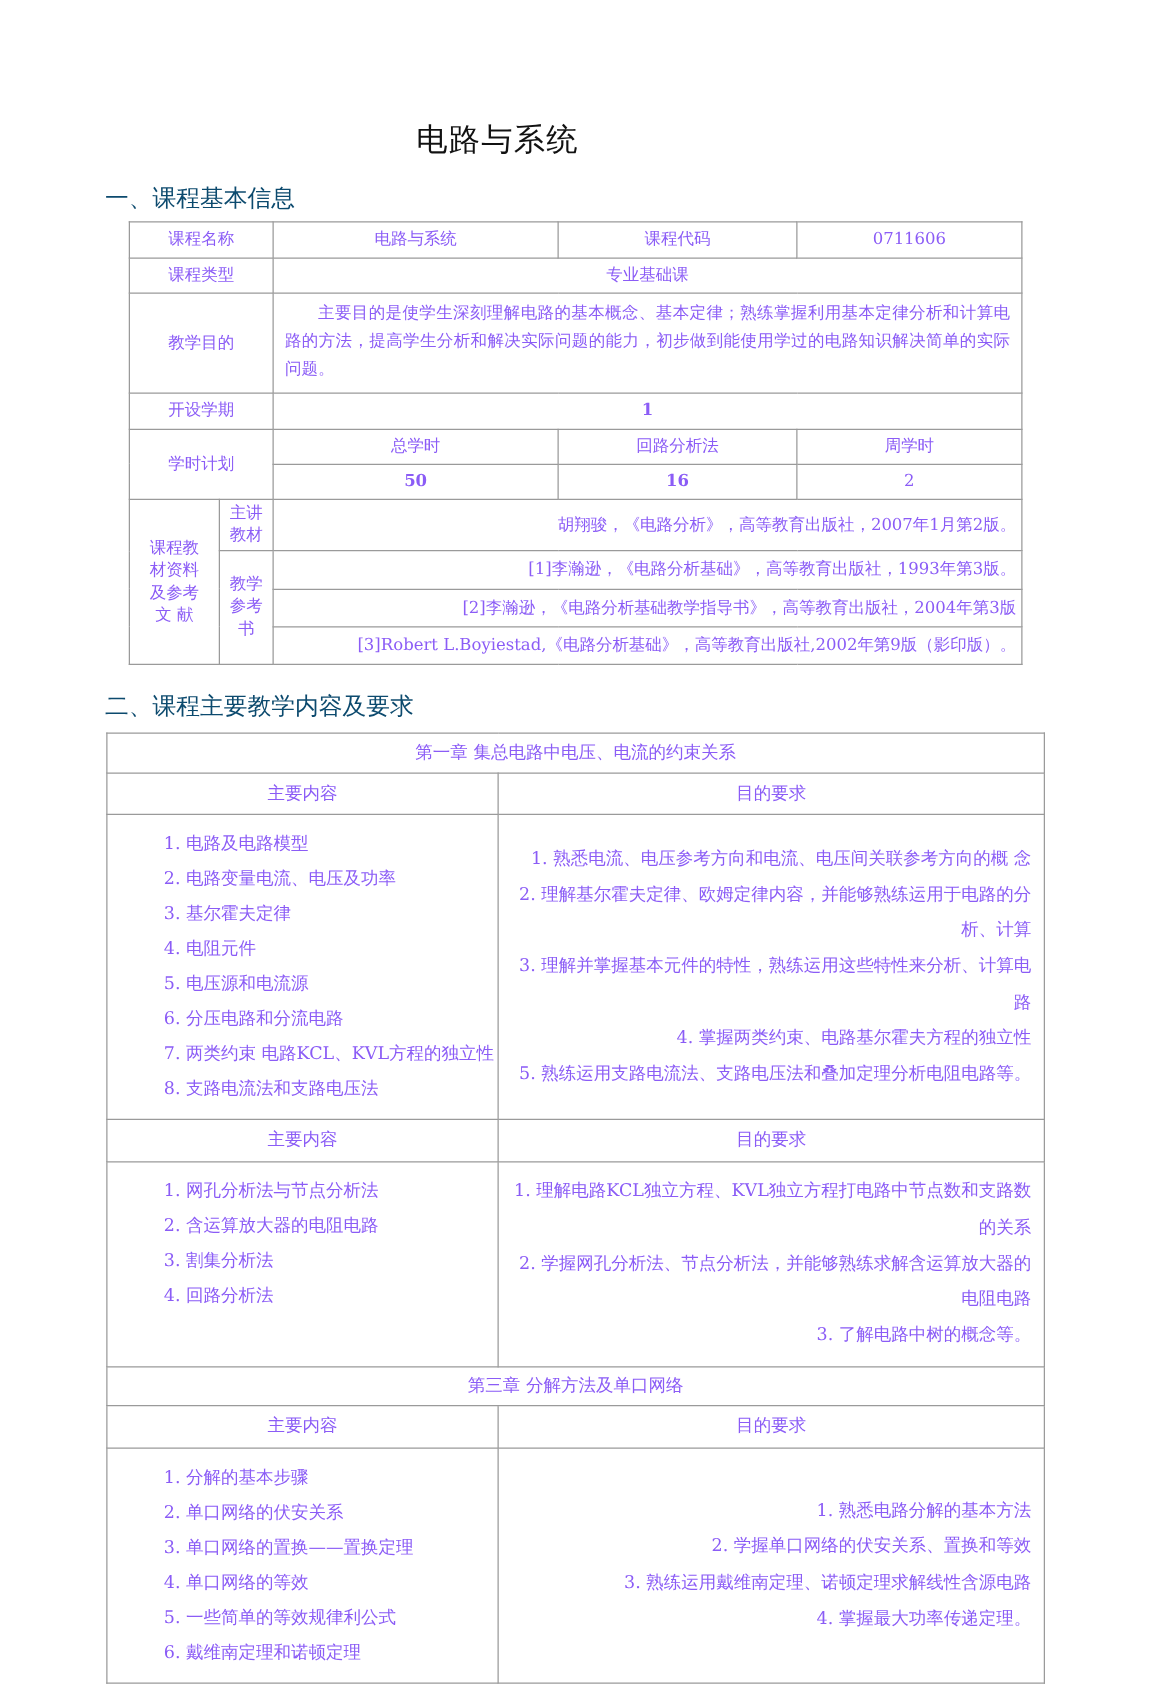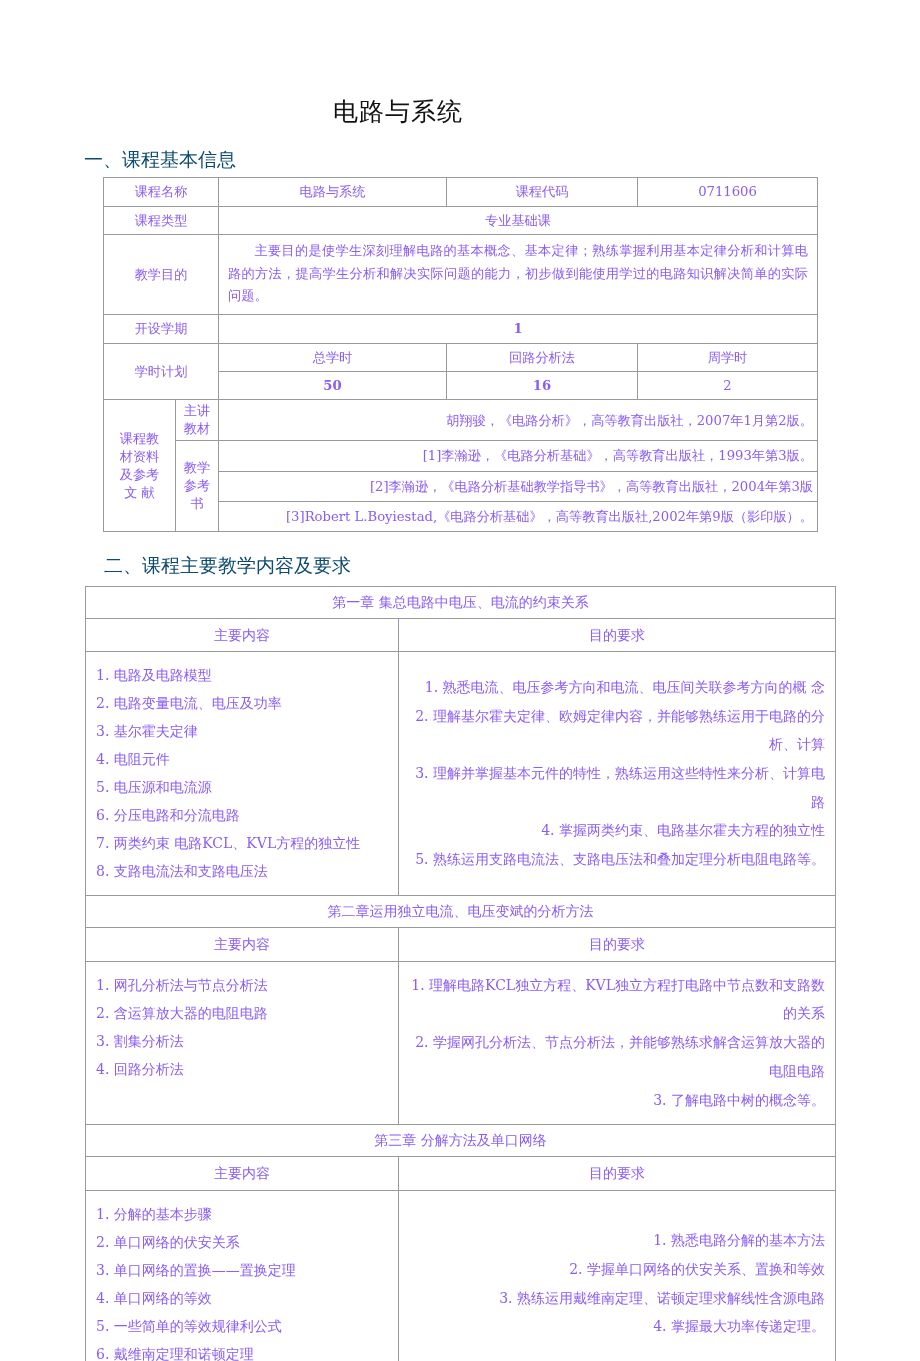--- a/index.html
+++ b/index.html
@@ -34,21 +34,21 @@
   }
   .section-heading {
     font-size: 19px;
     font-weight: normal;
     margin: 0;
     padding-left: 84px;
     line-height: 1.2;
     color: #0c4a6e;
   }
   .sec1-heading { padding-top: 22px; padding-bottom: 7px; }
-  .sec2-heading { padding-top: 22px; padding-bottom: 9px; margin-left: 20px; }
+  .sec2-heading { padding-top: 22px; padding-bottom: 9px; }
 
   table {
     border-collapse: collapse;
     table-layout: fixed;
     font-size: 13.2px;
     color: #8b5cf6;
   }
   table td {
     border: 1px solid #9a9a9a;
     padding: 3px 5px;
@@ -109,21 +109,21 @@
     text-align: left;
     padding: 9px 8px 10px 10px;
     line-height: 2.0;
   }
   #tbl-chapters td.req-cell {
     vertical-align: middle;
     text-align: right;
     padding: 9px 10px 10px 10px;
     line-height: 2.05;
   }
-  .itm { display: block; white-space: nowrap; }
+  .itm { display: block; white-space: nowrap; margin-left: 35px; }
   .para { display: block; }
 </style>
 </head>
 <body>
 
 <div class="page">
 
   <h1 class="doc-title">电路与系统</h1>
 
   <h2 class="section-heading sec1-heading">一、课程基本信息</h2>
@@ -216,23 +216,20 @@
         <td class="req-cell">
           <span class="para">1. 熟悉电流、电压参考方向和电流、电压间关联参考方向的概 念</span>
           <span class="para">2. 理解基尔霍夫定律、欧姆定律内容，并能够熟练运用于电路的分析、计算</span>
           <span class="para">3. 理解并掌握基本元件的特性，熟练运用这些特性来分析、计算电路</span>
           <span class="para">4. 掌握两类约束、电路基尔霍夫方程的独立性</span>
           <span class="para">5. 熟练运用支路电流法、支路电压法和叠加定理分析电阻电路等。</span>
         </td>
       </tr>
 
       <tr>
-        <td colspan="2" class="chapter-title">第二章运用独立电流、电压变斌的分析方法</td>
-      </tr>
-      <tr>
         <td class="colhead">主要内容</td>
         <td class="colhead">目的要求</td>
       </tr>
       <tr>
         <td class="list-cell">
           <span class="itm">1. 网孔分析法与节点分析法</span>
           <span class="itm">2. 含运算放大器的电阻电路</span>
           <span class="itm">3. 割集分析法</span>
           <span class="itm">4. 回路分析法</span>
         </td>

